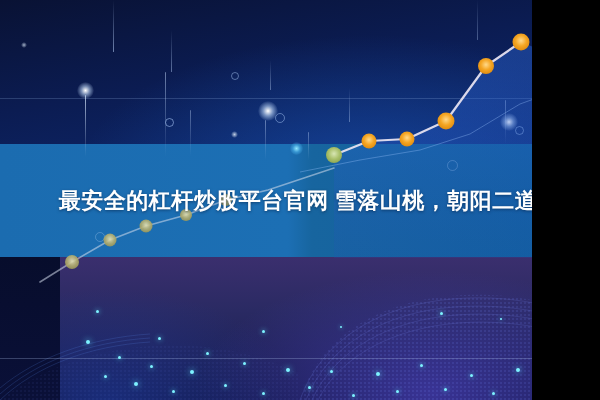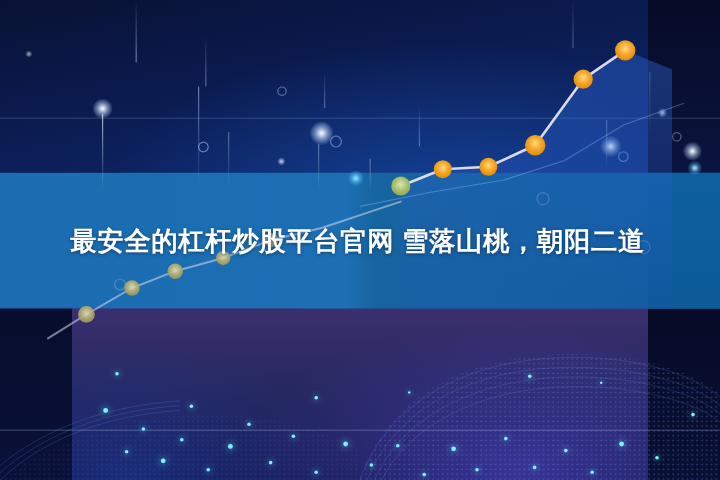--- a/index.html
+++ b/index.html
@@ -1,23 +1,24 @@
 <!DOCTYPE html>
 <html><head>
 <meta charset="utf-8">
 <title>Banner</title>
 <style>
   html,body{margin:0;padding:0;background:#000;}
   body{font-family:"Liberation Sans","DejaVu Sans",sans-serif;}
 
   #stage{
     position:relative;
-    width:600px;height:400px;
+    width:532px;height:400px;
     overflow:hidden;
     background:#b91c1c;
+    font-family:Liberation Serif, serif;
   }
 
   
   .layer{position:absolute;left:0;top:0;width:600px;height:400px;}
 
   #bg-top{
     height:146px;
     background:
       radial-gradient(ellipse 420px 200px at 62% 120%, rgba(26,90,190,.55) 0%, rgba(26,90,190,0) 70%),
       linear-gradient(170deg,#091234 0%,#0b1c52 45%,#0e2a72 100%);

